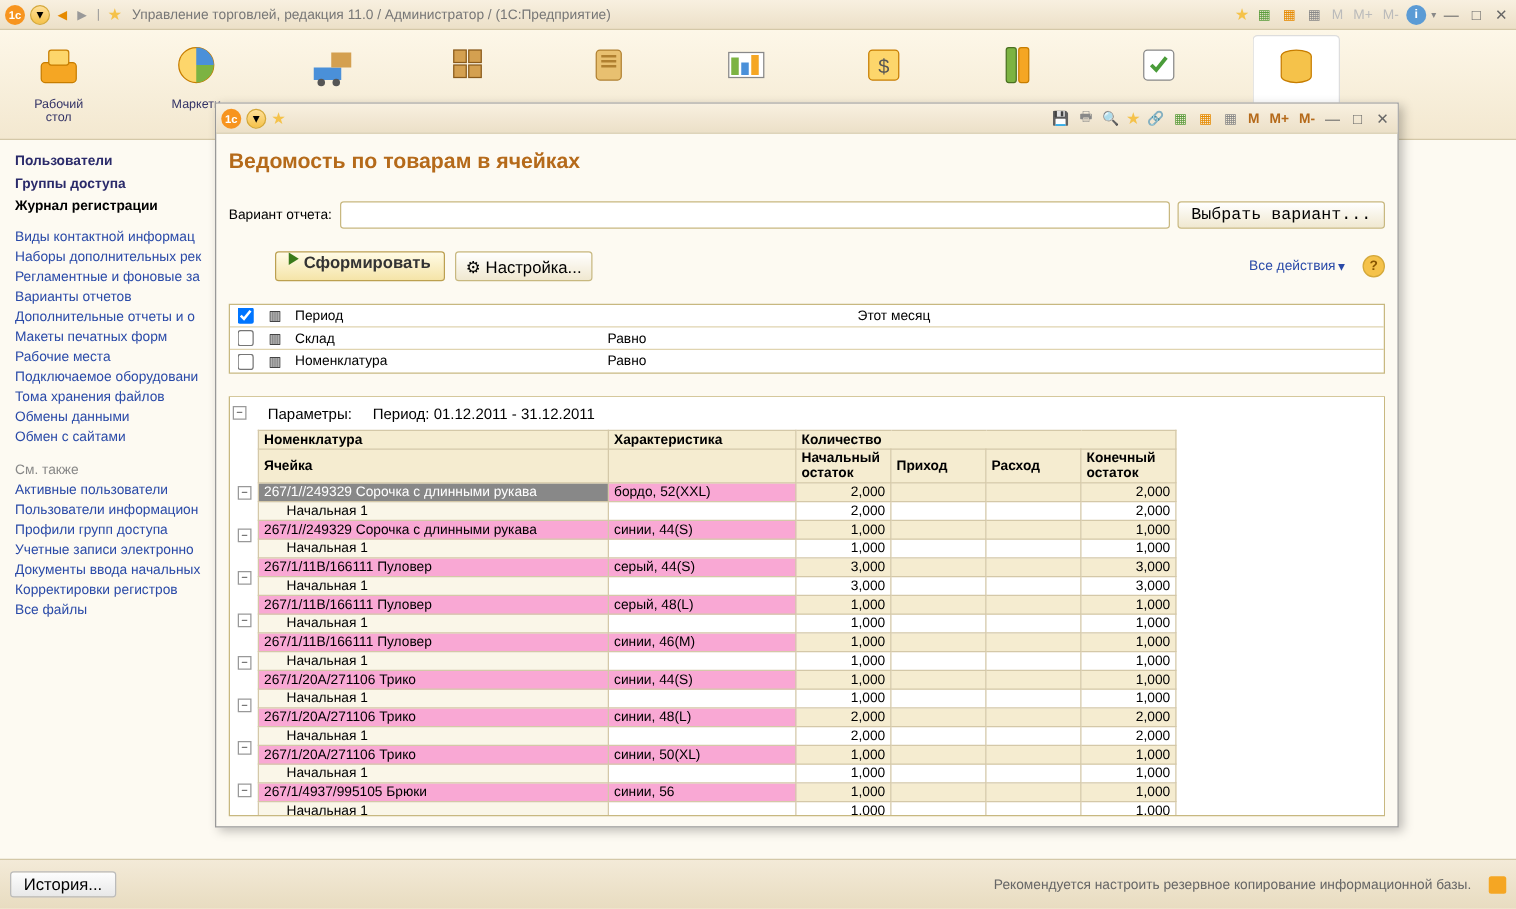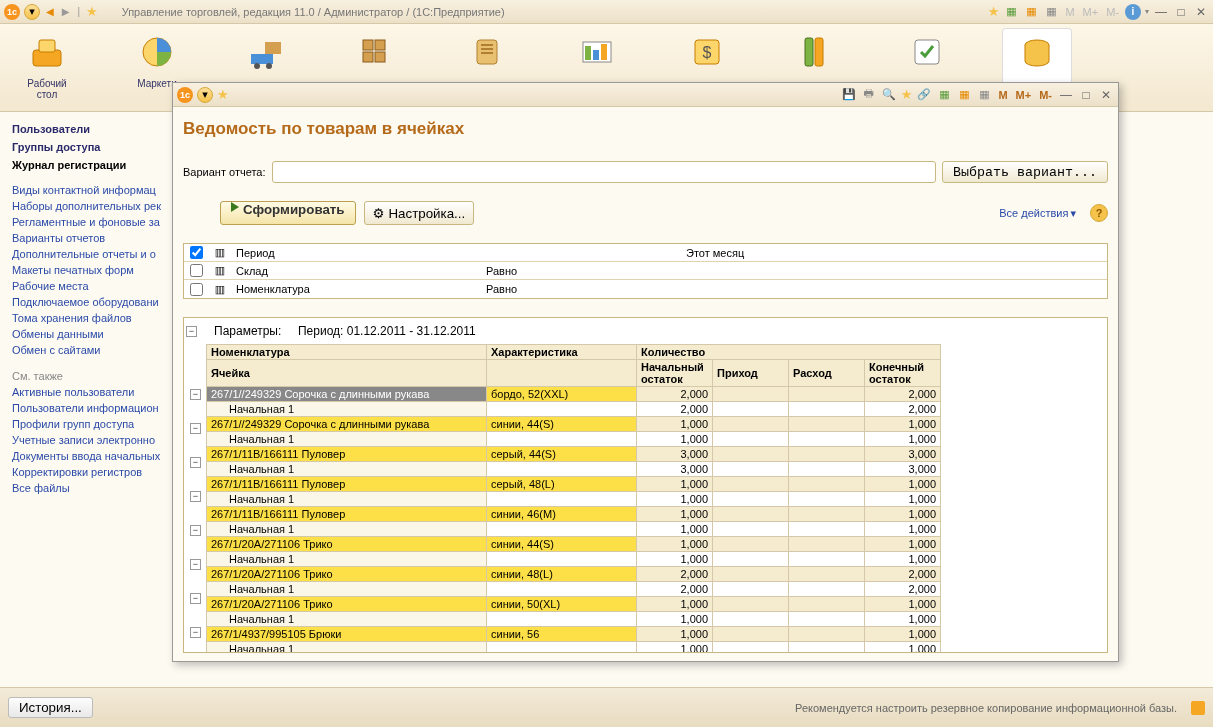--- a/index.html
+++ b/index.html
@@ -21,21 +21,21 @@
     display: flex;
     align-items: center;
     padding: 0 4px;
     gap: 4px;
   }
   .ico-1c { width: 16px; height: 16px; background: #f7941e; border-radius: 50%; display:inline-flex; align-items:center; justify-content:center; font-size:9px; color:#fff; font-weight:bold; }
   .round-btn { width:16px; height:16px; border-radius:50%; background:linear-gradient(#ffe09a,#f5c24a); border:1px solid #d4a83a; display:inline-flex;align-items:center;justify-content:center; cursor:pointer; }
   .arrow { font-size:10px; color:#999; cursor:pointer; padding:0 2px;}
   .arrow.active { color:#e68a00; }
   .star { color:#f5c24a; font-size:13px; cursor:pointer; }
-  .title-text { color:#777; margin-left:20px; }
+  .title-text { color:#777; margin-left:4px; }
   .header-right { margin-left:auto; display:flex; gap:4px; align-items:center; }
   .hdr-ico { width:16px; height:16px; display:inline-flex;align-items:center;justify-content:center; font-size:11px; cursor:pointer; color:#888;}
   .hdr-ico.green{color:#5a9c3c;}
   .hdr-ico.orange{color:#e68a00;}
   .m-btn { font-size:11px; color:#bbb; padding:0 2px; cursor:pointer;}
   .info-ico { width:16px;height:16px;border-radius:50%;background:#5b9bd5;color:#fff;display:inline-flex;align-items:center;justify-content:center;font-weight:bold;font-size:10px;}
   .win-btn { width:16px;height:16px;display:inline-flex;align-items:center;justify-content:center;cursor:pointer;color:#666;font-size:12px;}
 
   
   .main-toolbar {
@@ -119,21 +119,21 @@
   input[type=checkbox]{margin:0;cursor:pointer;}
 
   
   .data-area { flex:1; border:1px solid #c8b880; background:#fff; overflow:auto; position:relative;}
   .params-row { padding:6px 30px; font-size:12px;}
   .data-table { border-collapse:collapse; font-size:11px; margin-left:22px;}
   .data-table th, .data-table td { border:1px solid #d4c8a8; padding:1px 4px; height:15px; background:#faf6e8;}
   .data-table th { background:#faf6e8; font-weight:normal; text-align:left;}
   .data-table .hdr-top th { font-weight:bold; background:#f5ecd0;}
   .data-table td.num { text-align:right; background:#fff;}
-  .data-table tr.group td { background:#fde047;}
+  .data-table tr.group td { background:#f9a8d4;}
   .data-table tr.group td.num { background:#f5ecd0;}
   .data-table tr.selected td:first-child { background:#888; color:#fff;}
   .data-table td.char { background:#fff;}
   .tree-btn { width:11px;height:11px;border:1px solid #999;display:inline-flex;align-items:center;justify-content:center;font-size:9px;line-height:1;cursor:pointer;background:#fff;color:#333;}
 
   .col-nomen{width:280px;}
   .col-char{width:150px;}
   .col-num{width:76px;}
 
   

